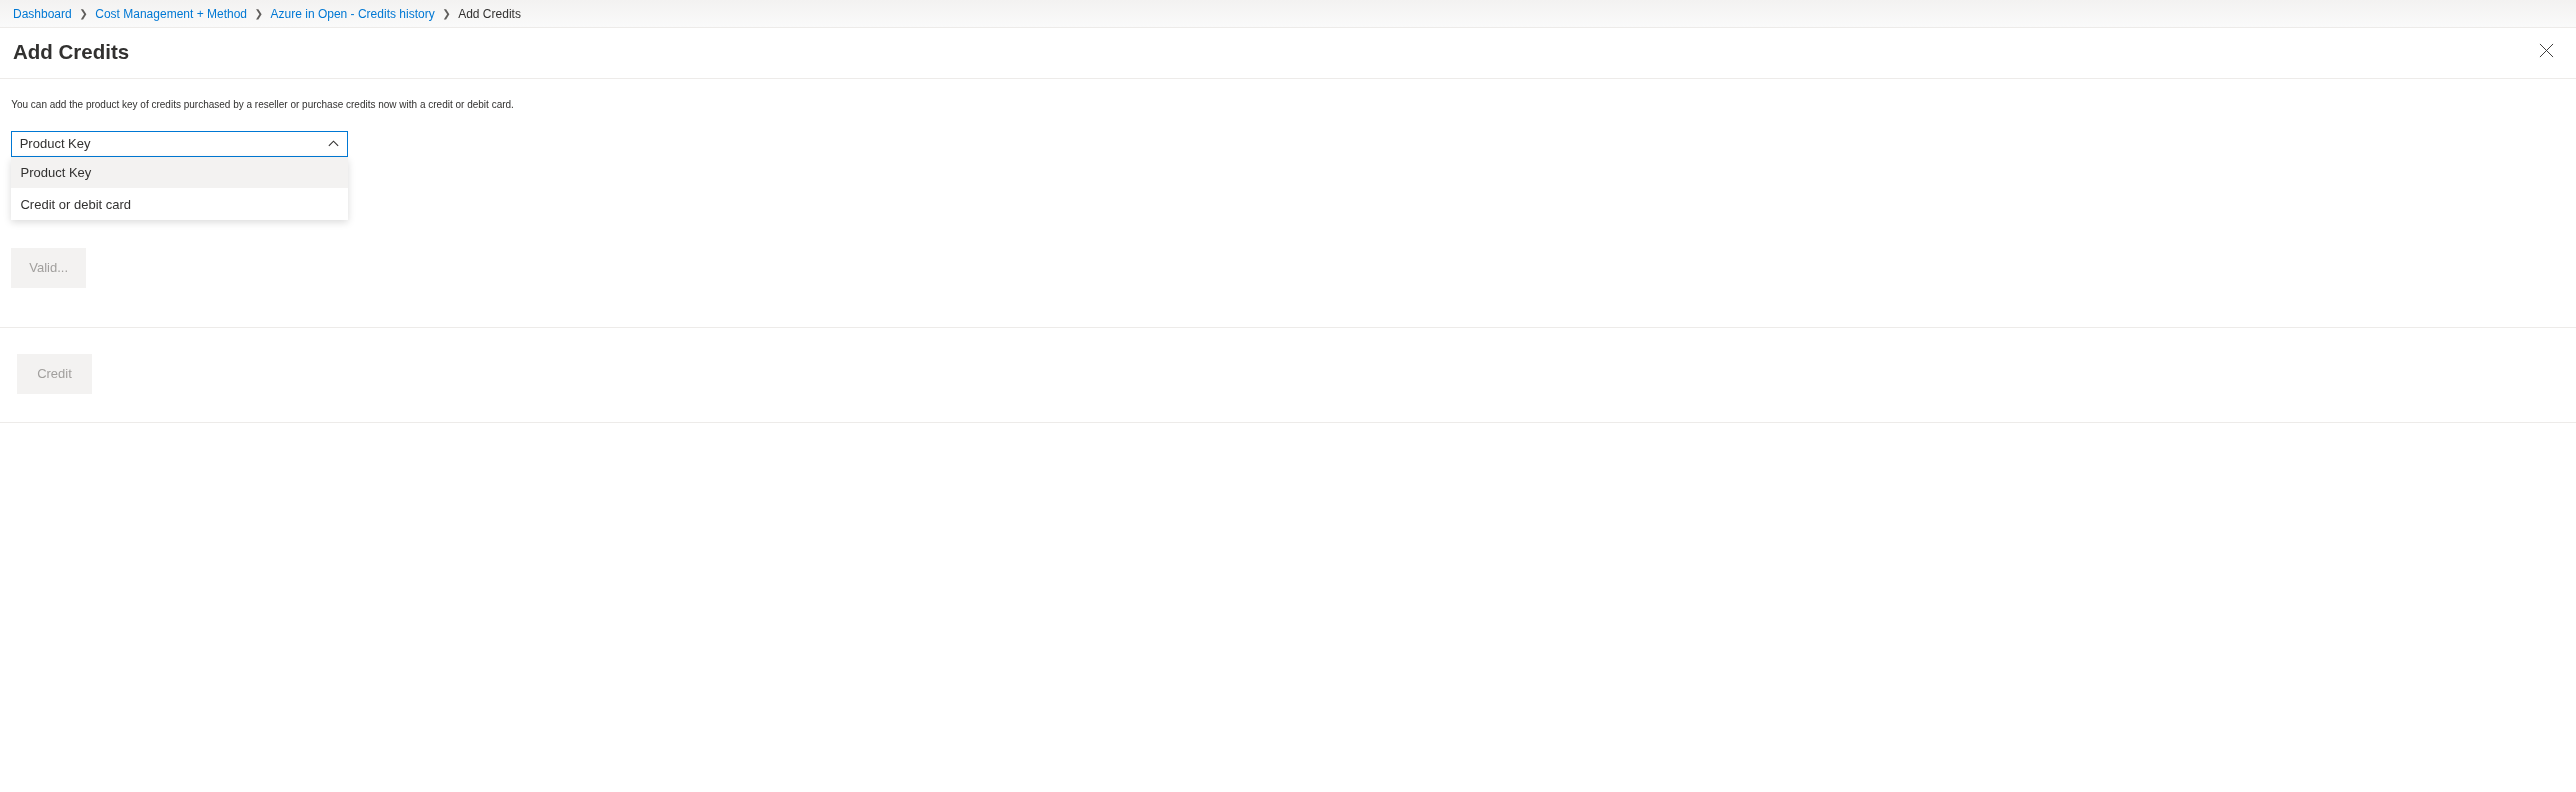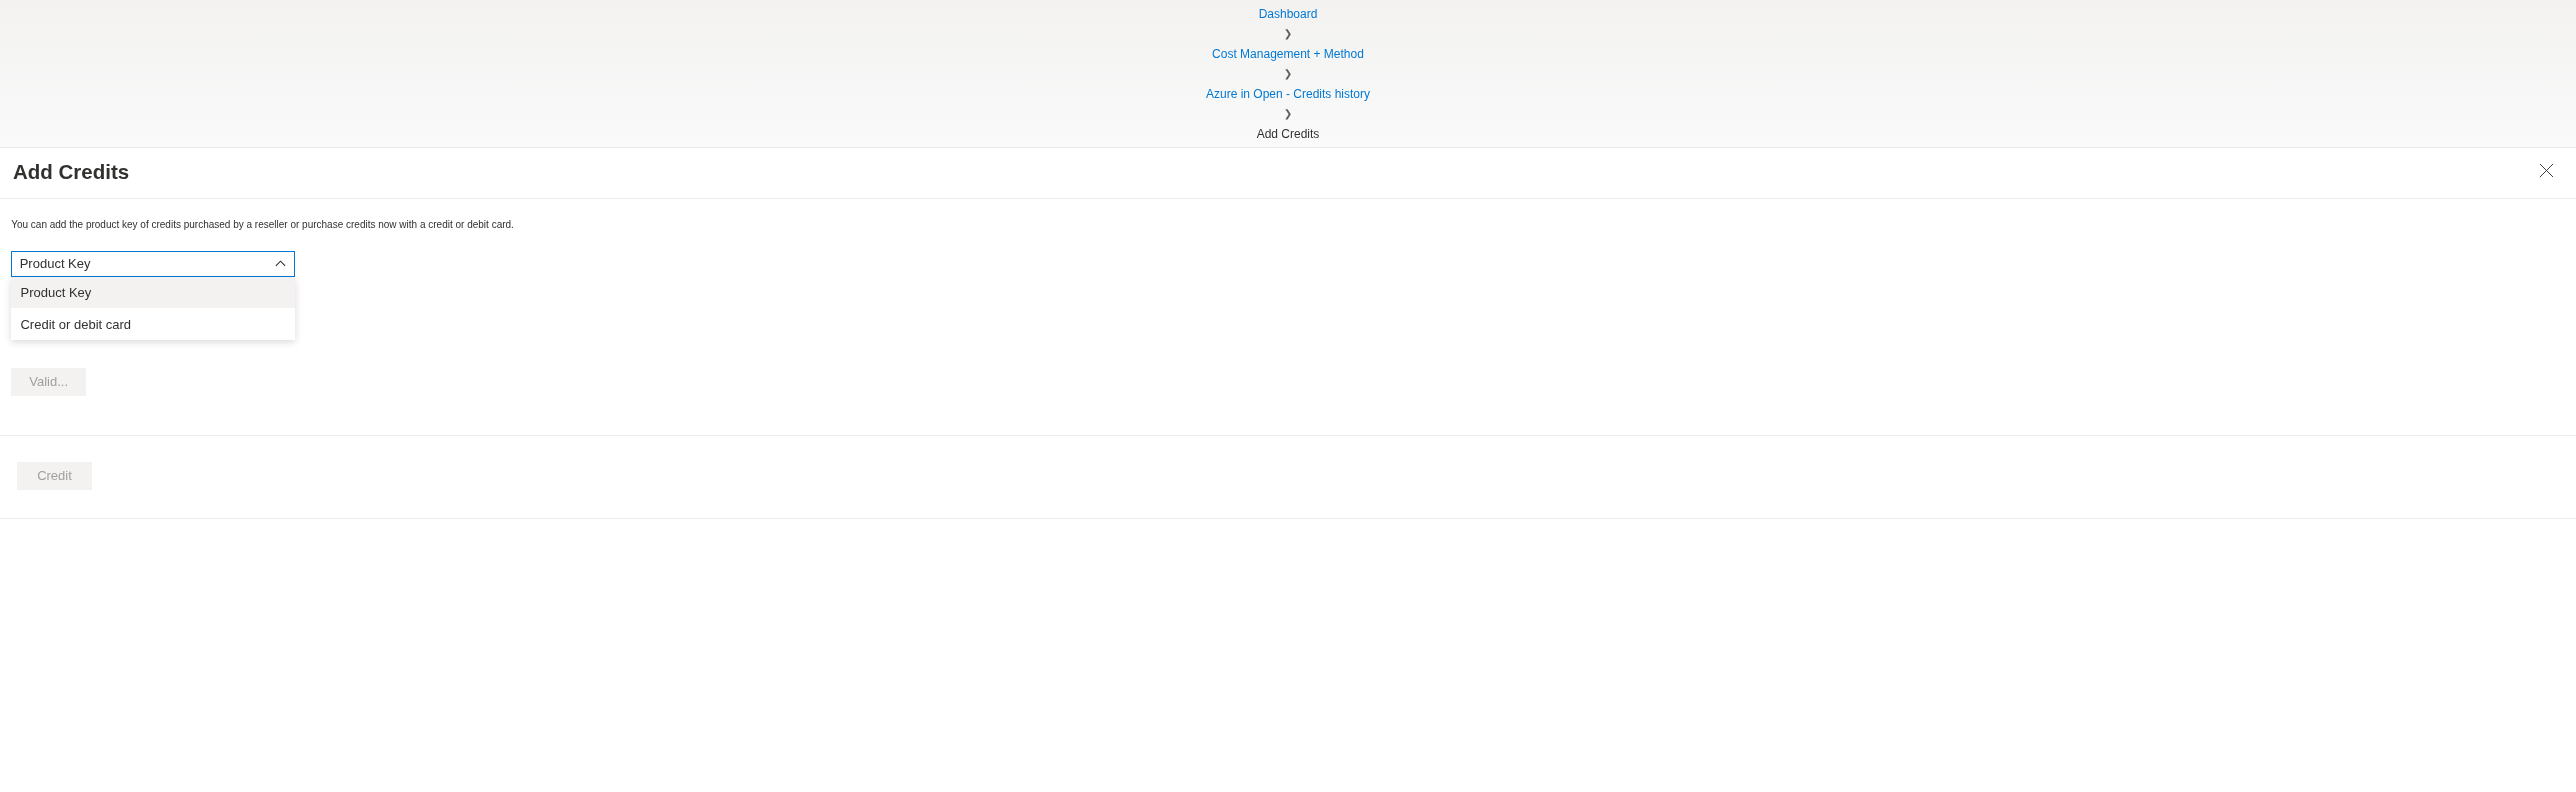--- a/index.html
+++ b/index.html
@@ -14,21 +14,20 @@
       background: #ffffff;
     }
     .breadcrumb-bar {
       background: linear-gradient(to bottom, #f3f2f1, #fafafa);
       padding: 6.5px 13px;
       border-bottom: 0.9px solid #edebe9;
       display: flex;
       align-items: center;
       gap: 7.5px;
       font-size: 12px;
-      flex-direction: column;
     }
     .breadcrumb-link {
       color: #0078d4;
       text-decoration: none;
       cursor: pointer;
     }
     .breadcrumb-sep {
       color: #605e5c;
       font-size: 10.2px;
     }
@@ -68,21 +67,21 @@
       margin-bottom: 20.5px;
     }
     .field-label {
       font-size: 13px;
       color: #323130;
       margin-bottom: 2.8px;
       display: block;
     }
     .dropdown {
       position: relative;
-      width: 284px;
+      width: 337px;
     }
     .dropdown-trigger {
       width: 100%;
       height: 26px;
       border: 1.9px solid #0078d4;
       background: #ffffff;
       padding: 0 28px 0 7.5px;
       font-size: 13px;
       color: #323130;
       text-align: left;
@@ -127,21 +126,21 @@
     }
     .btn-disabled {
       background: #f3f2f1;
       color: #a19f9d;
       border: none;
       padding: 5.6px 11.2px;
       font-size: 13px;
       font-family: inherit;
       cursor: default;
       min-width: 75px;
-      height: 28px;
+      height: 40px;
       display: inline-flex;
       align-items: center;
       justify-content: center;
     }
     .footer-section {
       border-top: 0.9px solid #edebe9;
       border-bottom: 0.9px solid #edebe9;
       margin-top: 28px;
       padding: 26px 17px 28px 17px;
     }

